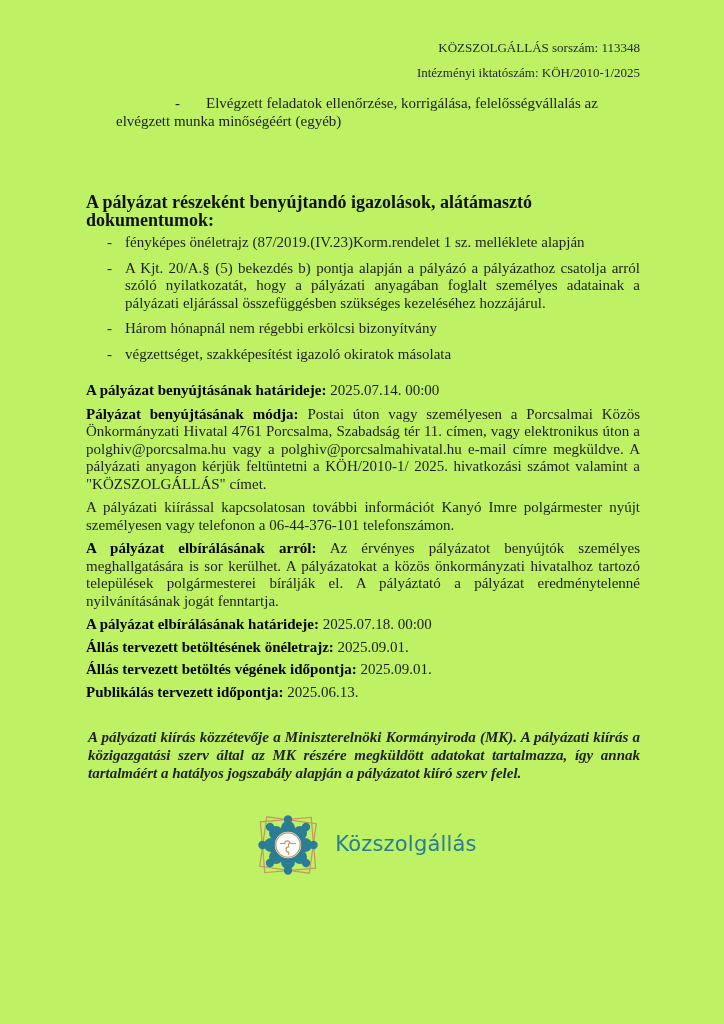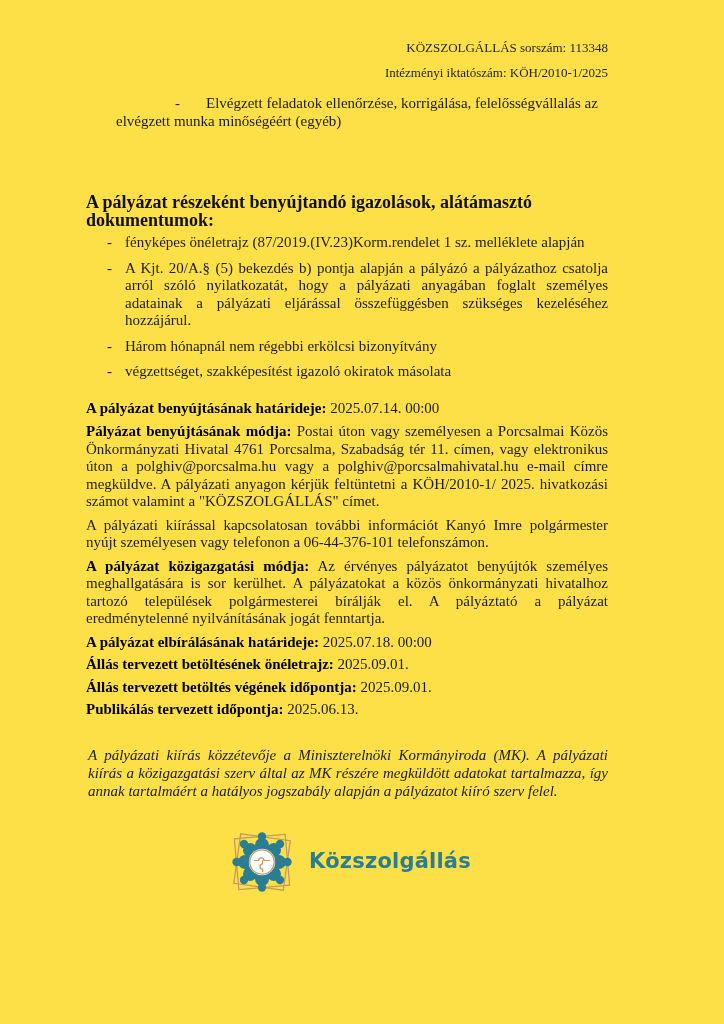--- a/index.html
+++ b/index.html
@@ -7,22 +7,22 @@
   body {
     width: 724px;
     height: 1024px;
     font-family: "Liberation Serif", "DejaVu Serif", serif;
     color: #1d1d1d;
     overflow: hidden;
   }
   .page {
     width: 724px;
     height: 1024px;
-    padding: 41px 116px 0 86px;
-    background: #fde047;
+    padding: 41px 84px 0 86px;
+    background: #bef264;
     font-size: 15px;
     line-height: 17.5px;
   }
   
   .doc-header { text-align: right; font-size: 13px; line-height: 13px; color: #262626; }
   .doc-header .hline1 { margin-bottom: 12px; }
 
   
   .top-bullet { margin: 16px 0 0 30px; text-indent: 59px; }
   .top-bullet .gap { display: inline-block; width: 26px; }
@@ -36,27 +36,27 @@
   ul.bullets li:last-child { margin-bottom: 0; }
   ul.bullets li .dash { position: absolute; left: 21px; top: 0; }
   .just { text-align: justify; }
 
   
   .kv { margin-bottom: 6px; }
   .kv.tail { margin-bottom: 5px; }
   .kv strong { color: #000; }
 
   
-  .disclaimer { margin-top: 27px; margin-left: 2px; font-style: italic; line-height: 18.2px; color: #222; }
+  .disclaimer { margin-top: 27px; margin-left: 2px; font-style: italic; line-height: 18.2px; color: #222; font-weight: bold; }
 
   
   .logo { margin-top: 21px; display: flex; justify-content: center; align-items: center; gap: 8px; }
   .logo .wordmark {
     font-family: "DejaVu Sans", "Liberation Sans", sans-serif;
-    font-weight: bold;
+    font-weight: normal;
     font-size: 21px;
     letter-spacing: 0.2px;
   }
   .logo svg { display: block; }
 </style>
 </head>
 <body>
 
 <div class="page">
 
@@ -75,21 +75,21 @@
     <li><span class="dash">-</span><span>Három hónapnál nem régebbi erkölcsi bizonyítvány</span></li>
     <li><span class="dash">-</span><span>végzettséget, szakképesítést igazoló okiratok másolata</span></li>
   </ul>
 
   <p class="kv"><strong>A pályázat benyújtásának határideje:</strong> <span>2025.07.14. 00:00</span></p>
 
   <p class="kv just"><strong>Pályázat benyújtásának módja:</strong> <span>Postai úton vagy személyesen a Porcsalmai Közös Önkormányzati Hivatal 4761 Porcsalma, Szabadság tér 11. címen, vagy elektronikus úton a polghiv@porcsalma.hu vagy a polghiv@porcsalmahivatal.hu e-mail címre megküldve. A pályázati anyagon kérjük feltüntetni a KÖH/2010-1/ 2025. hivatkozási számot valamint a "KÖZSZOLGÁLLÁS" címet.</span></p>
 
   <p class="kv just"><span>A pályázati kiírással kapcsolatosan további információt Kanyó Imre polgármester nyújt személyesen vagy telefonon a 06-44-376-101 telefonszámon.</span></p>
 
-  <p class="kv just"><strong>A pályázat közigazgatási módja:</strong> <span>Az érvényes pályázatot benyújtók személyes meghallgatására is sor kerülhet. A pályázatokat a közös önkormányzati hivatalhoz tartozó települések polgármesterei bírálják el. A pályáztató a pályázat eredménytelenné nyilvánításának jogát fenntartja.</span></p>
+  <p class="kv just"><strong>A pályázat elbírálásának arról:</strong> <span>Az érvényes pályázatot benyújtók személyes meghallgatására is sor kerülhet. A pályázatokat a közös önkormányzati hivatalhoz tartozó települések polgármesterei bírálják el. A pályáztató a pályázat eredménytelenné nyilvánításának jogát fenntartja.</span></p>
 
   <p class="kv tail"><strong>A pályázat elbírálásának határideje:</strong> <span>2025.07.18. 00:00</span></p>
 
 
   <p class="kv tail"><strong>Állás tervezett betöltésének önéletrajz:</strong> <span>2025.09.01.</span></p>
 
   <p class="kv tail"><strong>Állás tervezett betöltés végének időpontja:</strong> <span>2025.09.01.</span></p>
 
   <p class="kv tail"><strong>Publikálás tervezett időpontja:</strong> <span>2025.06.13.</span></p>
 

